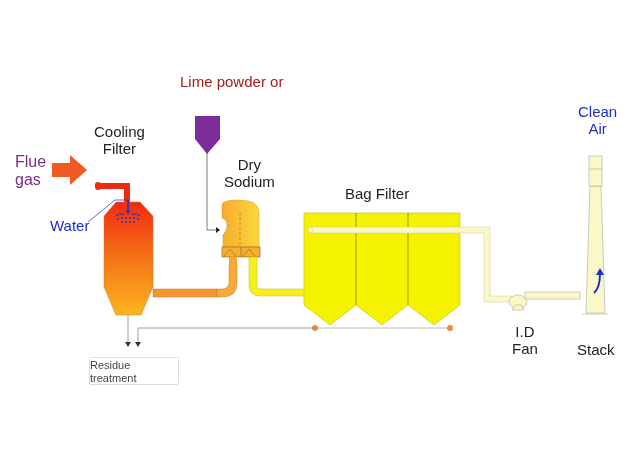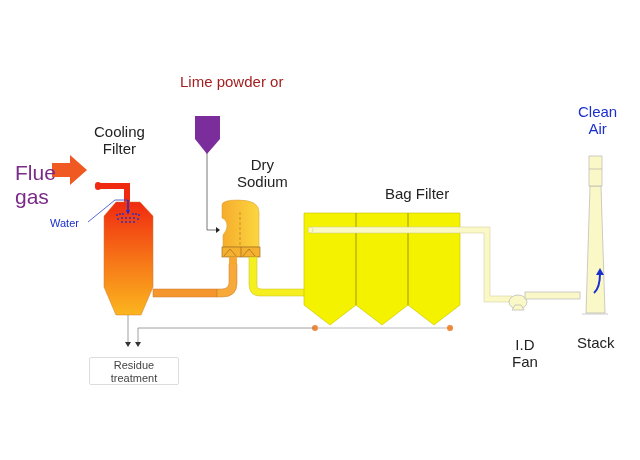--- a/index.html
+++ b/index.html
@@ -1,24 +1,24 @@
 <!DOCTYPE html>
 <html><head>
 <meta charset="utf-8">
 <style>
   html, body { margin:0; padding:0; background:#ffffff; }
   body { width:640px; height:460px; position:relative; overflow:hidden; font-family:"Liberation Sans", sans-serif; }
   svg { position:absolute; left:0; top:0; }
   .lbl { position:absolute; font-family:"Liberation Sans", sans-serif; white-space:nowrap; line-height:1.15; }
   .dark { color:#222222; font-size:15px; text-align:center; }
-  .flue { color:#7a2a88; font-size:21px;margin-top:8px; }
+  .flue { color:#7a2a88; font-size:16px; }
   .lime { color:#a31f1f; font-size:15px; }
   .blue { color:#1a2fcc; }
   .residue { position:absolute; left:89px; top:357px; width:90px; height:28px; border:1px solid #dddddd; border-radius:2px;
-             color:#444; font-size:11px; text-align:center; line-height:13px; padding-top:1px; box-sizing:border-box; }
+             color:#444; font-size:11px; text-align:left; line-height:13px; padding-top:1px; box-sizing:border-box; }
 </style>
 </head>
 <body>
 
 <svg width="640" height="460" viewBox="0 0 640 460">
   <defs>
     <linearGradient id="gTower" x1="0" y1="0" x2="0" y2="1">
       <stop offset="0" stop-color="#f02a10"></stop>
       <stop offset="0.55" stop-color="#f77a18"></stop>
       <stop offset="1" stop-color="#fbb51e"></stop>
@@ -114,34 +114,34 @@
 </svg>
 
 <div class="lbl flue" style="left:15px;top:153px;">
   <div>Flue</div>
   <div>gas</div>
 </div>
 <div class="lbl dark" style="left:94px;top:123px;">
   <div>Cooling</div>
   <div>Filter</div>
 </div>
-<div class="lbl blue" style="left:50px;top:217px;font-size:11px;">Water</div>
+<div class="lbl blue" style="left:50px;top:217px;font-size:15px;">Water</div>
 <div class="lbl lime" style="left:180px;top:73px;">
   <div>Lime powder or</div>
 </div>
-<div class="lbl dark" style="left:237px;top:156px;">
+<div class="lbl dark" style="left:224px;top:156px;">
   <div>Dry</div>
   <div>Sodium</div>
 </div>
-<div class="lbl dark" style="left:345px;top:185px;margin-left:40px;">Bag Filter</div>
-<div class="lbl dark" style="left:512px;top:336px;">
+<div class="lbl dark" style="left:345px;top:185px;">Bag Filter</div>
+<div class="lbl dark" style="left:512px;top:323px;">
   <div>I.D</div>
   <div>Fan</div>
 </div>
-<div class="lbl dark" style="left:577px;top:334px;">Stack</div>
+<div class="lbl dark" style="left:577px;top:341px;">Stack</div>
 <div class="lbl blue" style="left:578px;top:103px;font-size:15px;text-align:center;">
   <div>Clean</div>
   <div>Air</div>
 </div>
 <div class="residue">
   <div>Residue</div>
   <div>treatment</div>
 </div>
 
 </body></html>

